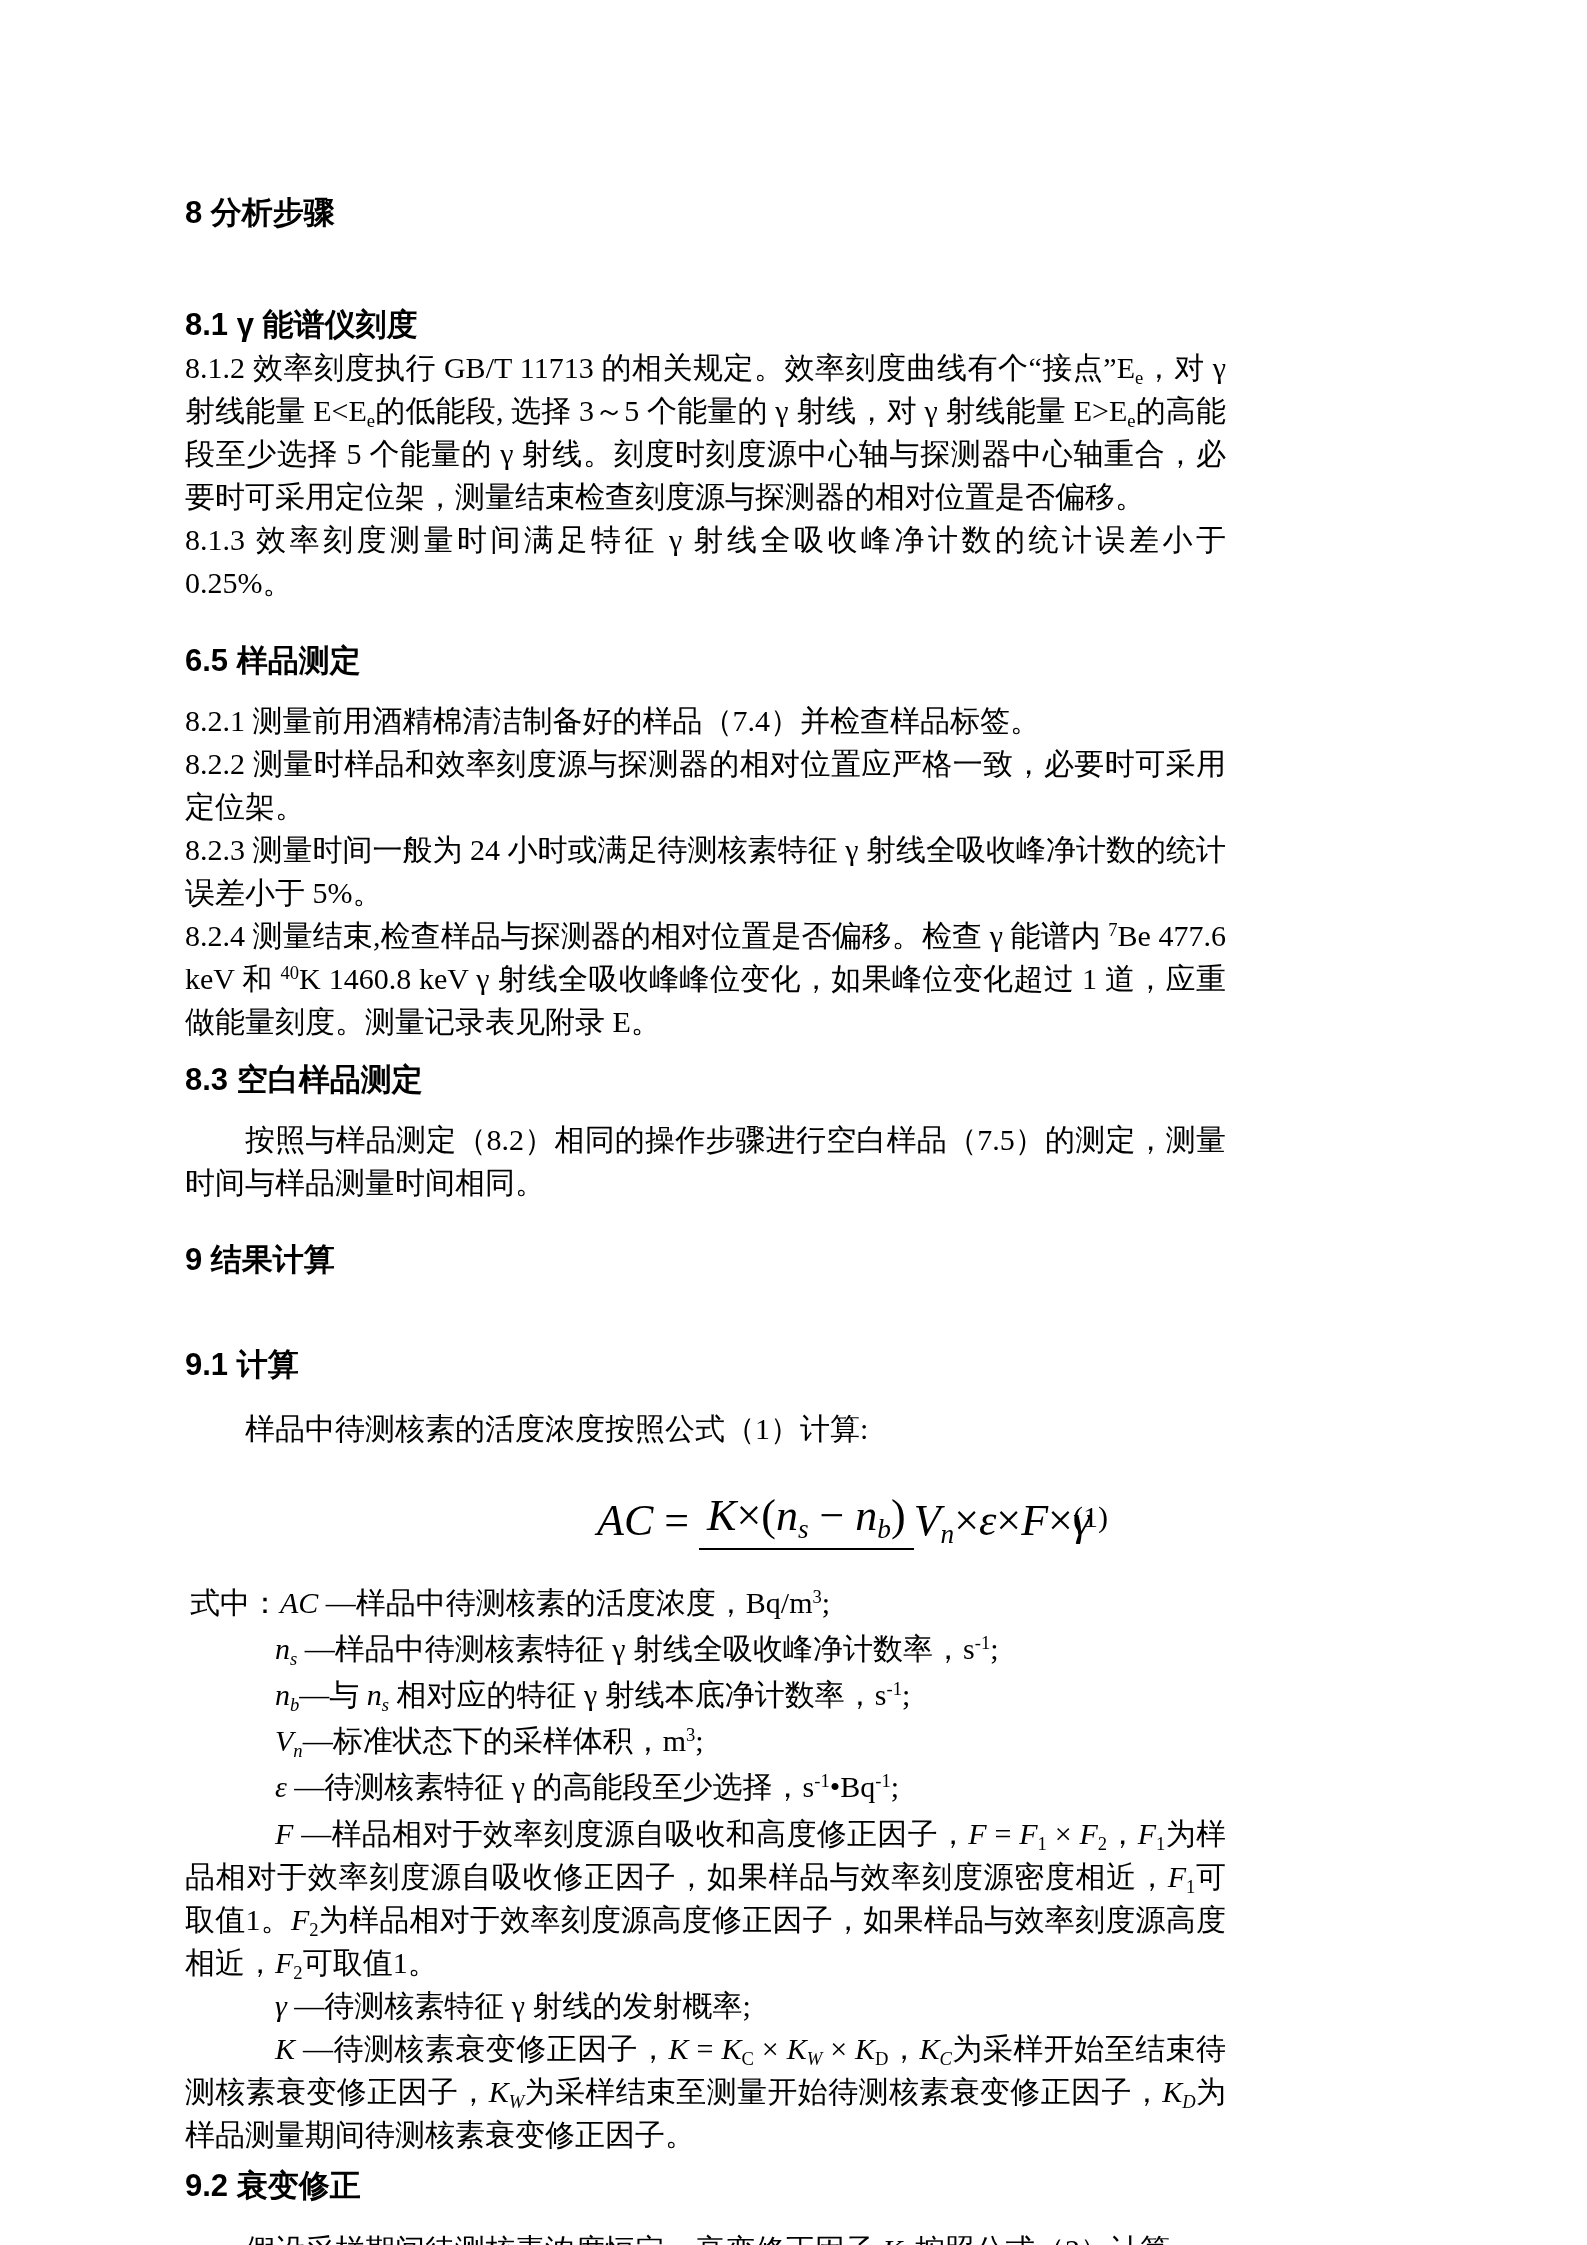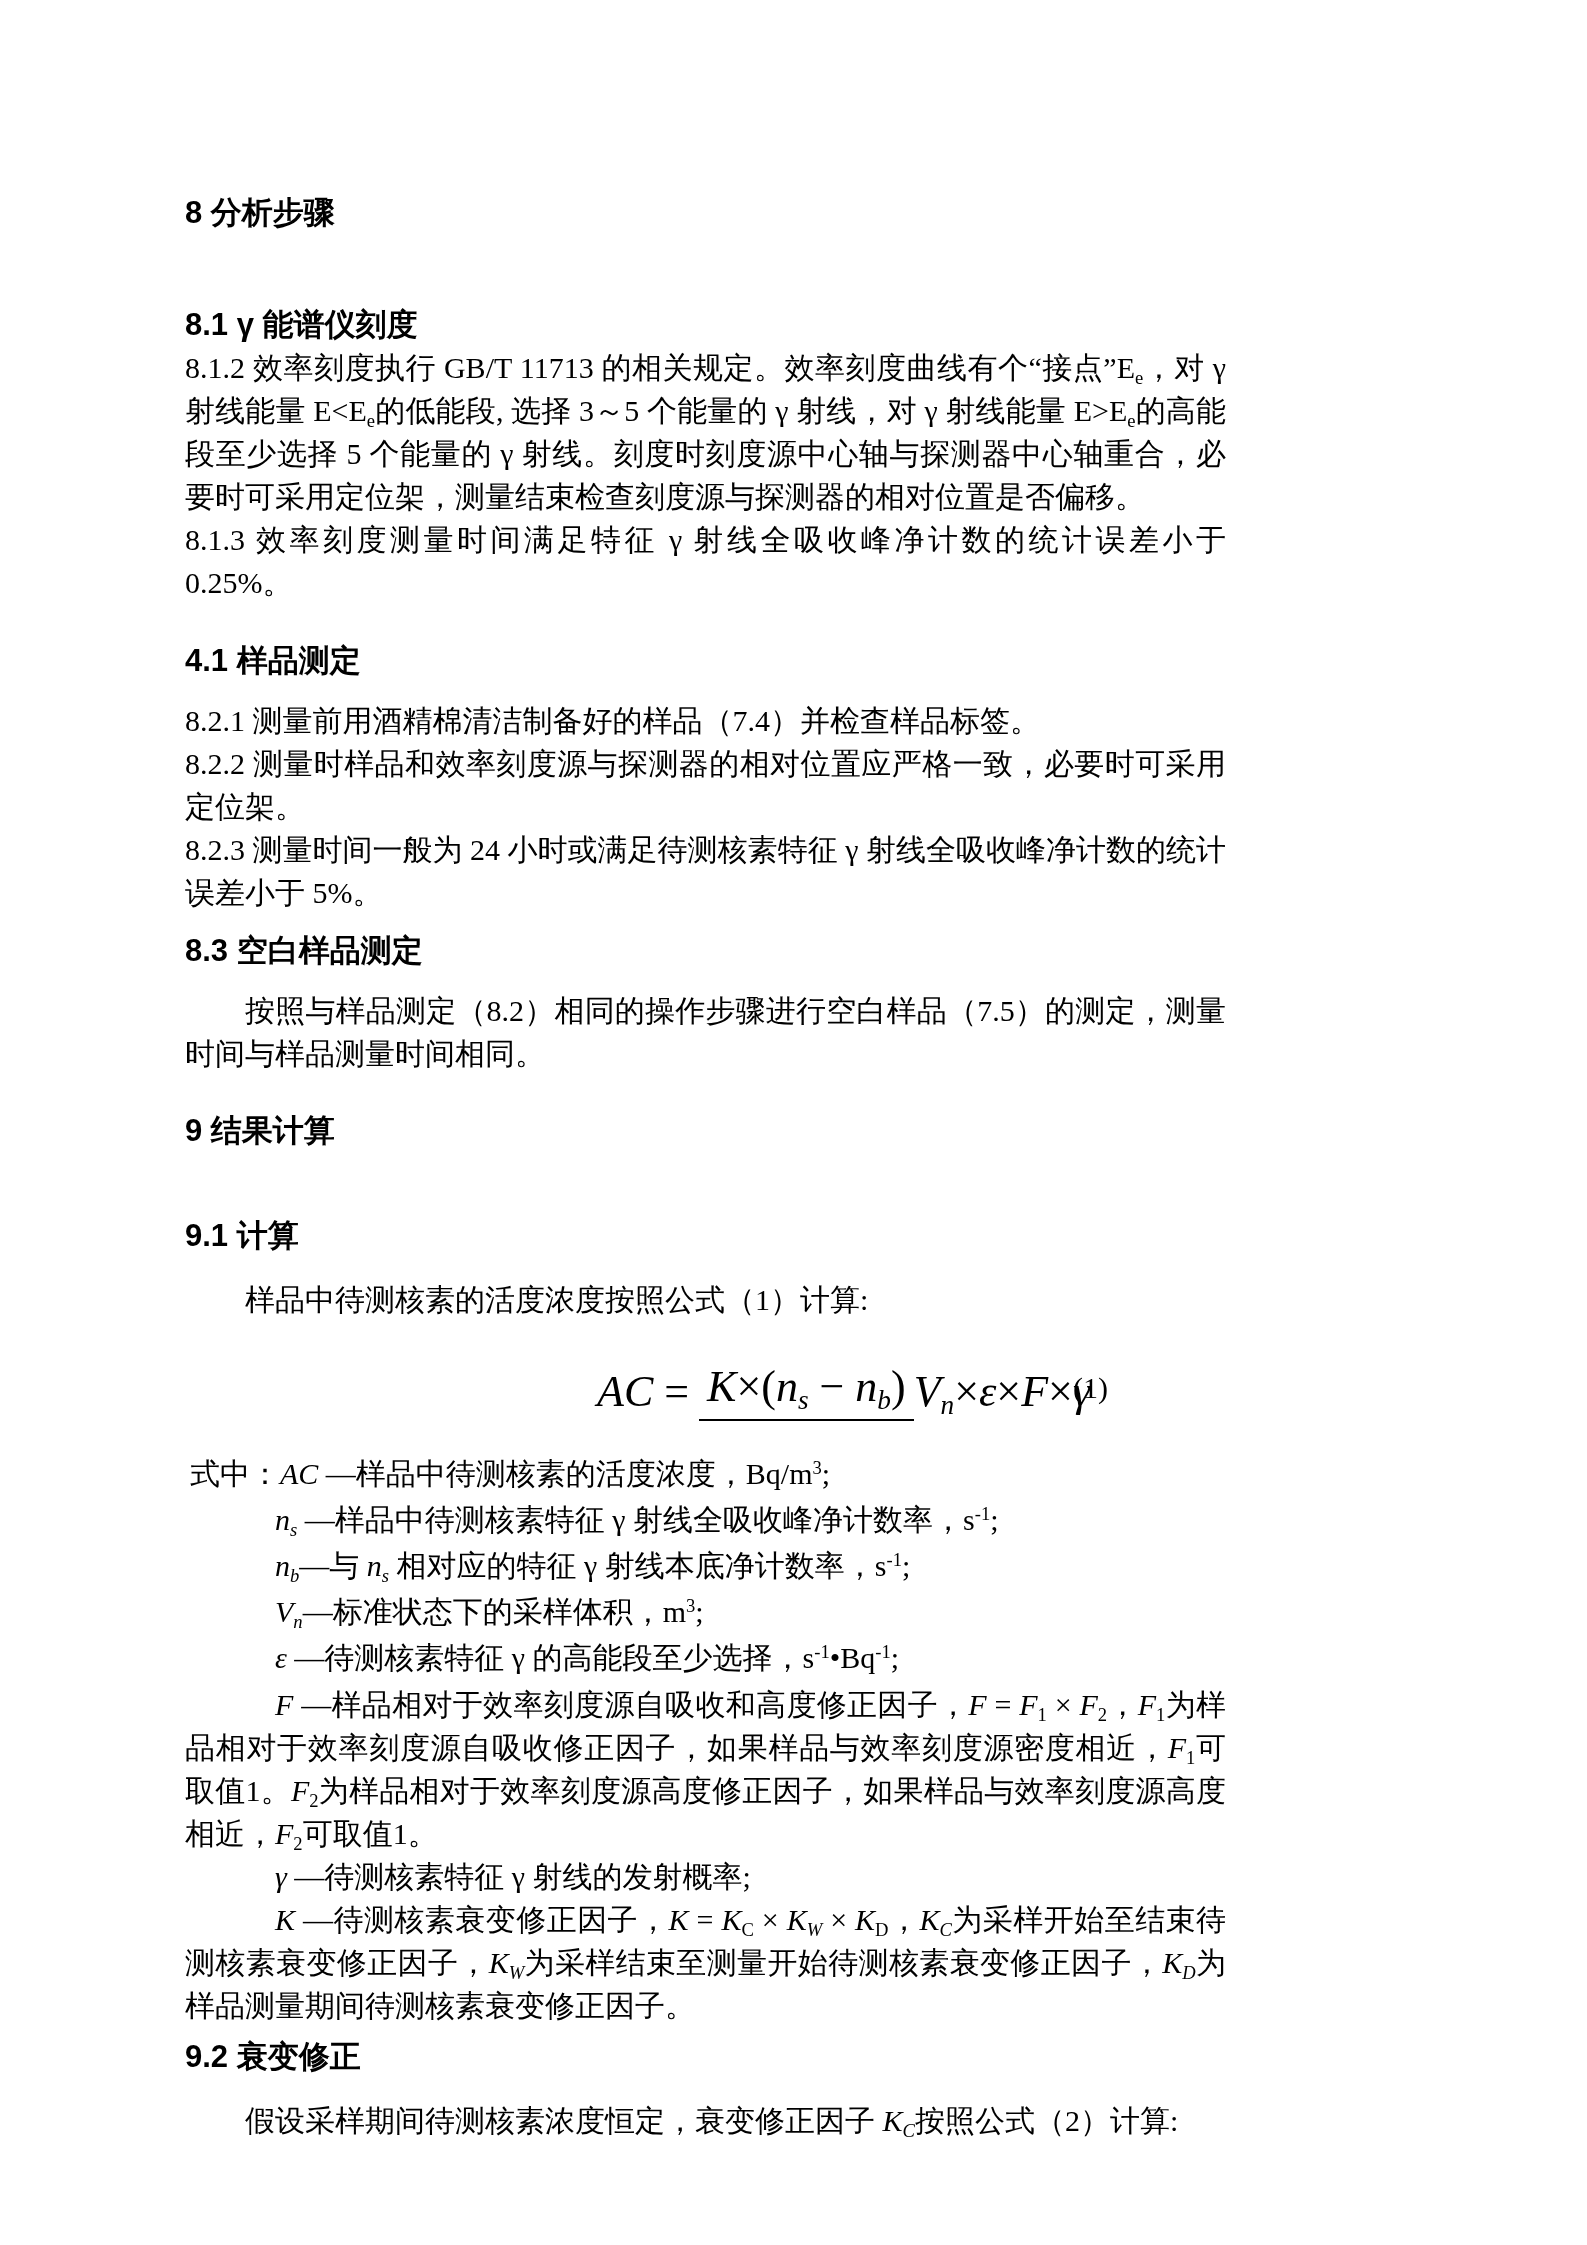--- a/index.html
+++ b/index.html
@@ -99,25 +99,26 @@
 <div class="page">
   <div class="content">
 
     <h2 class="sec-h" id="h8">8 分析步骤</h2>
 
     <h3 class="sec-h" id="h81">8.1 γ 能谱仪刻度</h3>
 
     <p class="para" id="p812"><span class="seg-t">8.1.2 效率刻度执行 GB/T 11713 的相关规定。效率刻度曲线有个“接点”E</span><span class="seg-sub">e</span><span class="seg-t">，对 γ 射线能量 E&lt;E</span><span class="seg-sub">e</span><span class="seg-t">的低能段, 选择 3～5 个能量的 γ 射线，对 γ 射线能量 E&gt;E</span><span class="seg-sub">e</span><span class="seg-t">的高能段至少选择 5 个能量的 γ 射线。刻度时刻度源中心轴与探测器中心轴重合，必要时可采用定位架，测量结束检查刻度源与探测器的相对位置是否偏移。</span></p>
     <p class="para" id="p813"><span class="seg-t">8.1.3 效率刻度测量时间满足特征 γ 射线全吸收峰净计数的统计误差小于 0.25%。</span></p>
 
-    <h3 class="sec-h" id="h82">4.1 样品测定</h3>
+    <h3 class="sec-h" id="h82">6.5 样品测定</h3>
 
     <p class="para" id="p821"><span class="seg-t">8.2.1 测量前用酒精棉清洁制备好的样品（7.4）并检查样品标签。</span></p>
     <p class="para" id="p822"><span class="seg-t">8.2.2 测量时样品和效率刻度源与探测器的相对位置应严格一致，必要时可采用定位架。</span></p>
     <p class="para" id="p823"><span class="seg-t">8.2.3 测量时间一般为 24 小时或满足待测核素特征 γ 射线全吸收峰净计数的统计误差小于 5%。</span></p>
+    <p class="para" id="p824"><span class="seg-t">8.2.4 测量结束,检查样品与探测器的相对位置是否偏移。检查 γ 能谱内 </span><span class="seg-sup">7</span><span class="seg-t">Be 477.6 keV 和 </span><span class="seg-sup">40</span><span class="seg-t">K 1460.8 keV γ 射线全吸收峰峰位变化，如果峰位变化超过 1 道，应重做能量刻度。测量记录表见附录 E。</span></p>
 
     <h3 class="sec-h" id="h83">8.3 空白样品测定</h3>
 
     <p class="para indent" id="p83"><span class="seg-t">按照与样品测定（8.2）相同的操作步骤进行空白样品（7.5）的测定，测量时间与样品测量时间相同。</span></p>
 
     <h2 class="sec-h" id="h9">9 结果计算</h2>
 
     <h3 class="sec-h" id="h91">9.1 计算</h3>
 
     <p class="para indent" id="p91"><span class="seg-t">样品中待测核素的活度浓度按照公式（1）计算:</span></p>

